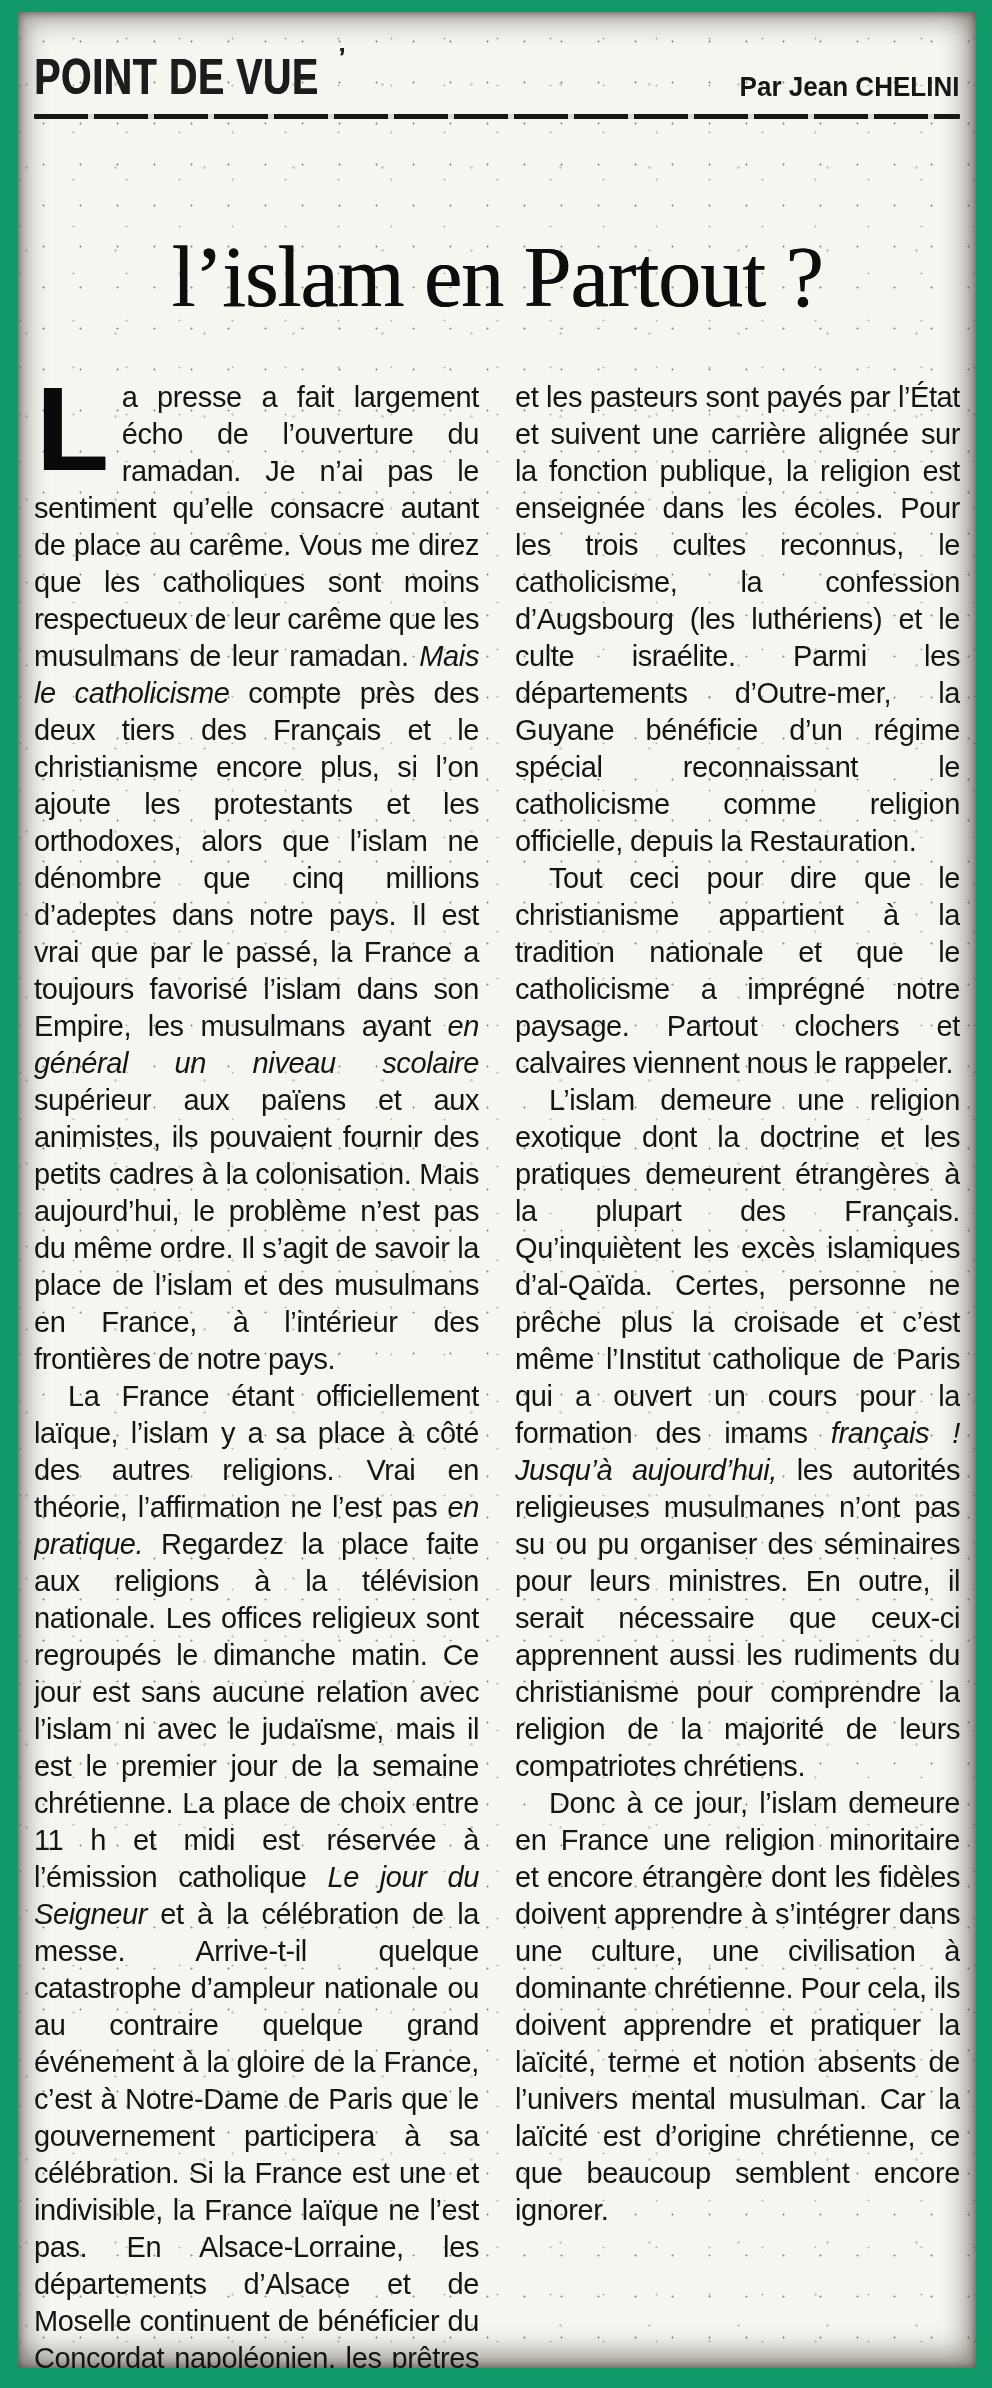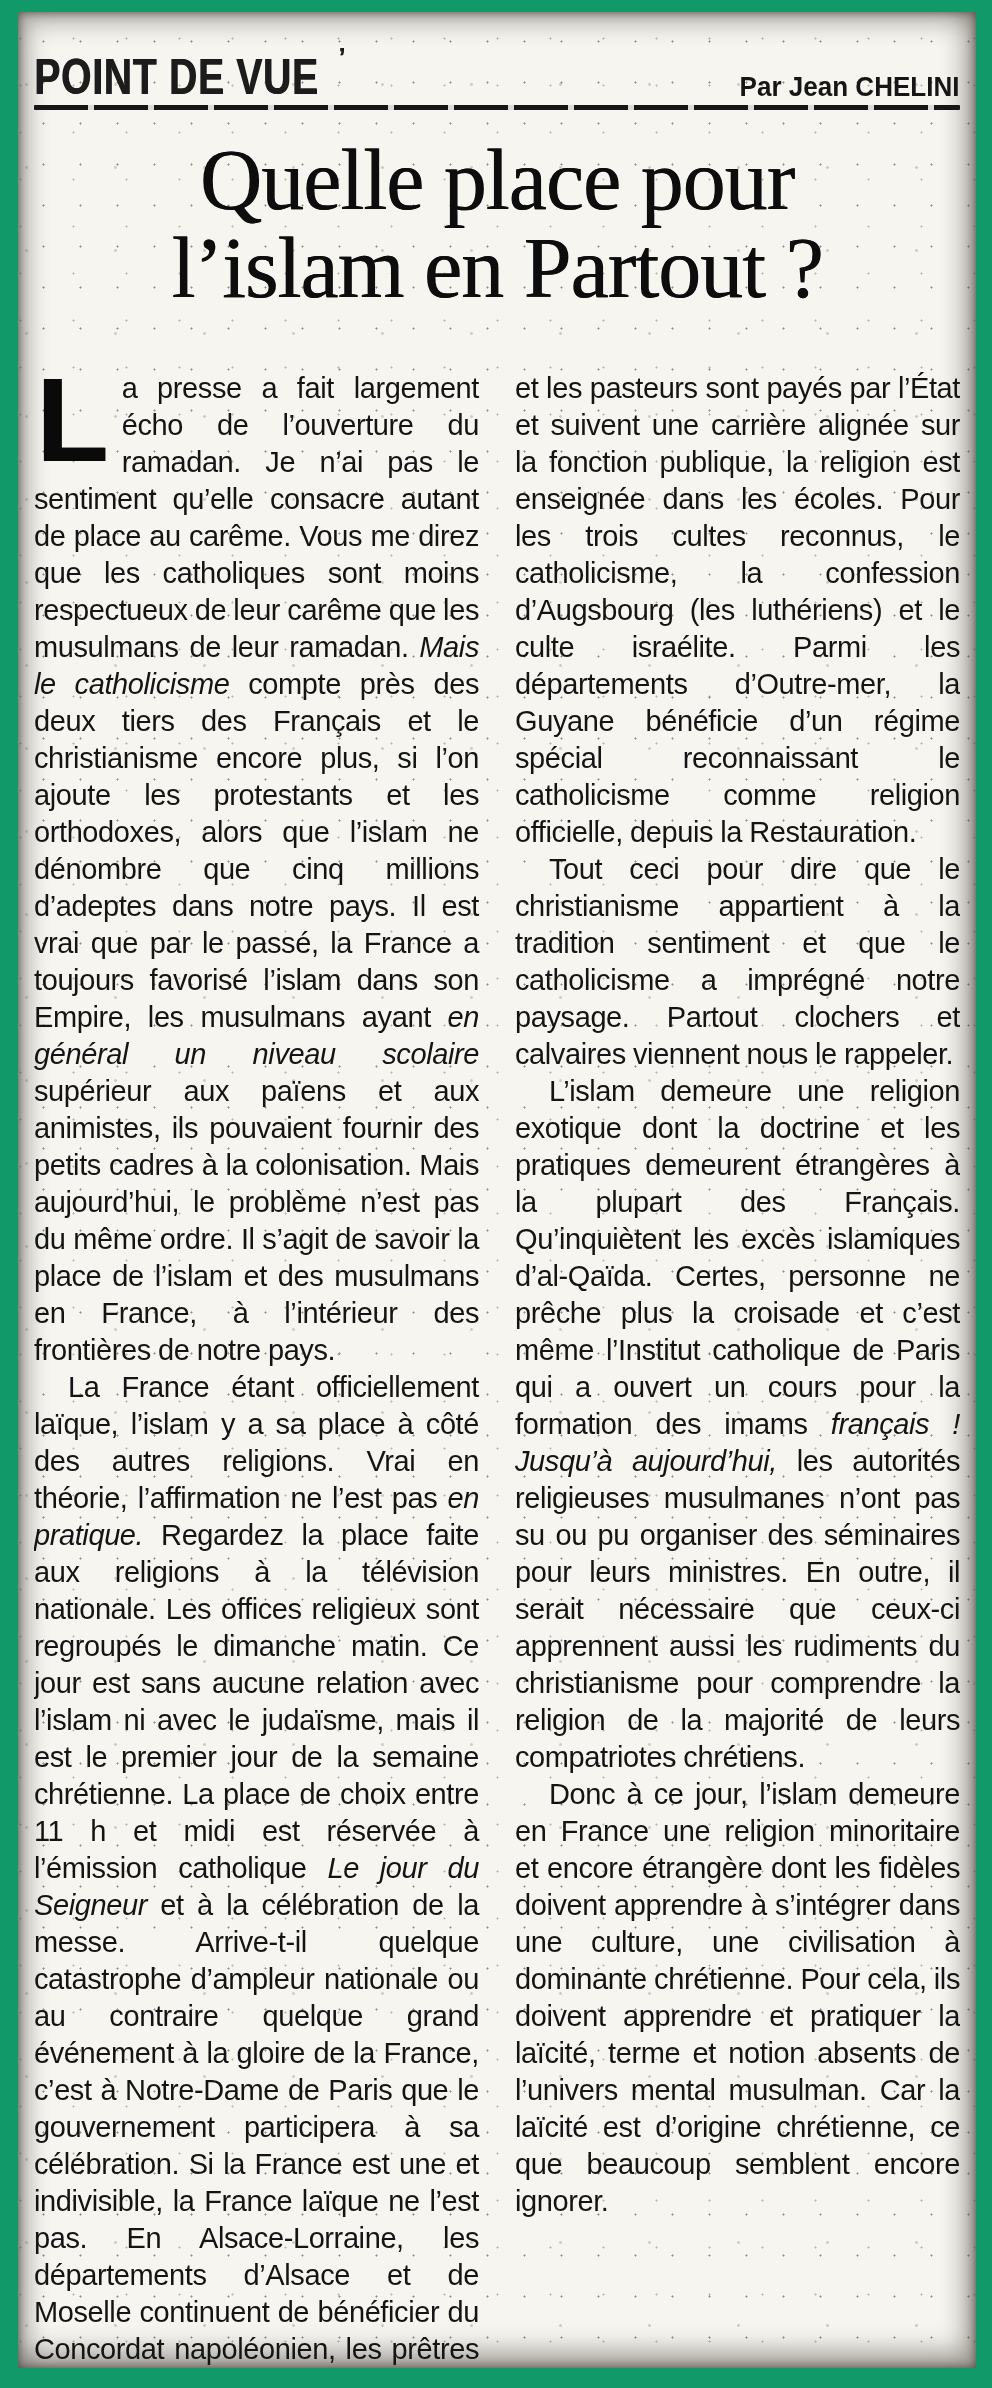--- a/index.html
+++ b/index.html
@@ -24,21 +24,21 @@
       inset -10px -16px 26px rgba(80,75,68,0.45),
       inset 10px 12px 22px rgba(100,95,88,0.30);
     overflow:hidden;
   }
   .content{padding:14px 16px 0 16px;color:#131313;}
 
   
   .masthead{
     display:flex;justify-content:space-between;align-items:flex-end;
     margin-top:6px;
-    padding-bottom:3px;
+    padding-bottom:12px;
   }
   .kicker{
     font-weight:700;font-size:50px;line-height:50px;letter-spacing:1px;
     transform:scaleX(0.78);transform-origin:left bottom;
     white-space:nowrap;
     text-shadow:1px 0 0 #1a1a1a;
     color:#1c1c1c;
   }
   .artifact{font-size:26px;font-weight:700;vertical-align:28px;margin-left:26px;}
   .byline{
@@ -95,26 +95,26 @@
 <div class="paper">
   <div class="content">
 
     <div class="masthead">
       <div class="kicker"><span>POINT DE VUE</span><span class="artifact">’</span></div>
       <div class="byline">Par Jean CHELINI</div>
     </div>
     <div class="rule"></div>
 
     <h1 class="headline">
-      <span>Quelle place pour</span><br>
+      <br>
       <span>l’islam en Partout ?</span>
     </h1>
 
     <div class="article" id="article-body">
         <p class="first"><span class="dropcap">L</span><span>a presse a fait largement écho de l’ouverture du ramadan. Je n’ai pas le sentiment qu’elle consacre autant de place au carême. Vous me direz que les catholiques sont moins respectueux de leur carême que les musulmans de leur ramadan. </span><span class="it">Mais le catholicisme</span><span> compte près des deux tiers des Français et le christianisme encore plus, si l’on ajoute les protestants et les orthodoxes, alors que l’islam ne dénombre que cinq millions d’adeptes dans notre pays. Il est vrai que par le passé, la France a toujours favorisé l’islam dans son Empire, les musulmans ayant </span><span class="it">en général un niveau scolaire</span><span> supérieur aux païens et aux animistes, ils pouvaient fournir des petits cadres à la colonisation. Mais aujourd’hui, le problème n’est pas du même ordre. Il s’agit de savoir la place de l’islam et des musulmans en France, à l’intérieur des frontières de notre pays.</span></p>
         <p><span>La France étant officiellement laïque, l’islam y a sa place à côté des autres religions. Vrai en théorie, l’affirmation ne l’est pas </span><span class="it">en pratique.</span><span> Regardez la place faite aux religions à la télévision nationale. Les offices religieux sont regroupés le dimanche matin. Ce jour est sans aucune relation avec l’islam ni avec le judaïsme, mais il est le premier jour de la semaine chrétienne. La place de choix entre 11 h et midi est réservée à l’émission catholique </span><span class="it">Le jour du Seigneur</span><span> et à la célébration de la messe. Arrive-t-il quelque catastrophe d’ampleur nationale ou au contraire quelque grand événement à la gloire de la France, c’est à Notre-Dame de Paris que le gouvernement participera à sa célébration. Si la France est une et indivisible, la France laïque ne l’est pas. En Alsace-Lorraine, les départements d’Alsace et de Moselle continuent de bénéficier du Concordat napoléonien, les prêtres et les pasteurs sont payés par l’État et suivent une carrière alignée sur la fonction publique, la religion est enseignée dans les écoles. Pour les trois cultes reconnus, le catholicisme, la confession d’Augsbourg (les luthériens) et le culte israélite. Parmi les départements d’Outre-mer, la Guyane bénéficie d’un régime spécial reconnaissant le catholicisme comme religion officielle, depuis la Restauration.</span></p>
-        <p><span>Tout ceci pour dire que le christianisme appartient à la tradition sentiment et que le catholicisme a imprégné notre paysage. Partout clochers et calvaires viennent nous le rappeler.</span></p>
+        <p><span>Tout ceci pour dire que le christianisme appartient à la tradition nationale et que le catholicisme a imprégné notre paysage. Partout clochers et calvaires viennent nous le rappeler.</span></p>
         <p><span>L’islam demeure une religion exotique dont la doctrine et les pratiques demeurent étrangères à la plupart des Français. Qu’inquiètent les excès islamiques d’al-Qaïda. Certes, personne ne prêche plus la croisade et c’est même l’Institut catholique de Paris qui a ouvert un cours pour la formation des imams </span><span class="it">français ! Jusqu’à aujourd’hui,</span><span> les autorités religieuses musulmanes n’ont pas su ou pu organiser des séminaires pour leurs ministres. En outre, il serait nécessaire que ceux-ci apprennent aussi les rudiments du christianisme pour comprendre la religion de la majorité de leurs compatriotes chrétiens.</span></p>
         <p><span>Donc à ce jour, l’islam demeure en France une religion minoritaire et encore étrangère dont les fidèles doivent apprendre à s’intégrer dans une culture, une civilisation à dominante chrétienne. Pour cela, ils doivent apprendre et pratiquer la laïcité, terme et notion absents de l’univers mental musulman. Car la laïcité est d’origine chrétienne, ce que beaucoup semblent encore ignorer.</span></p>
       </div>
 
   </div>
 </div>
 
 </body></html>

